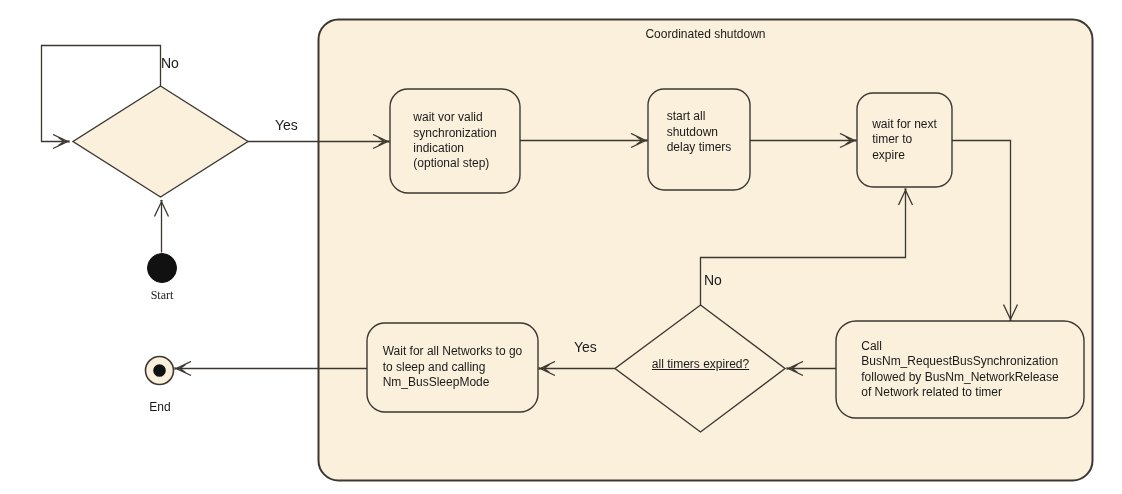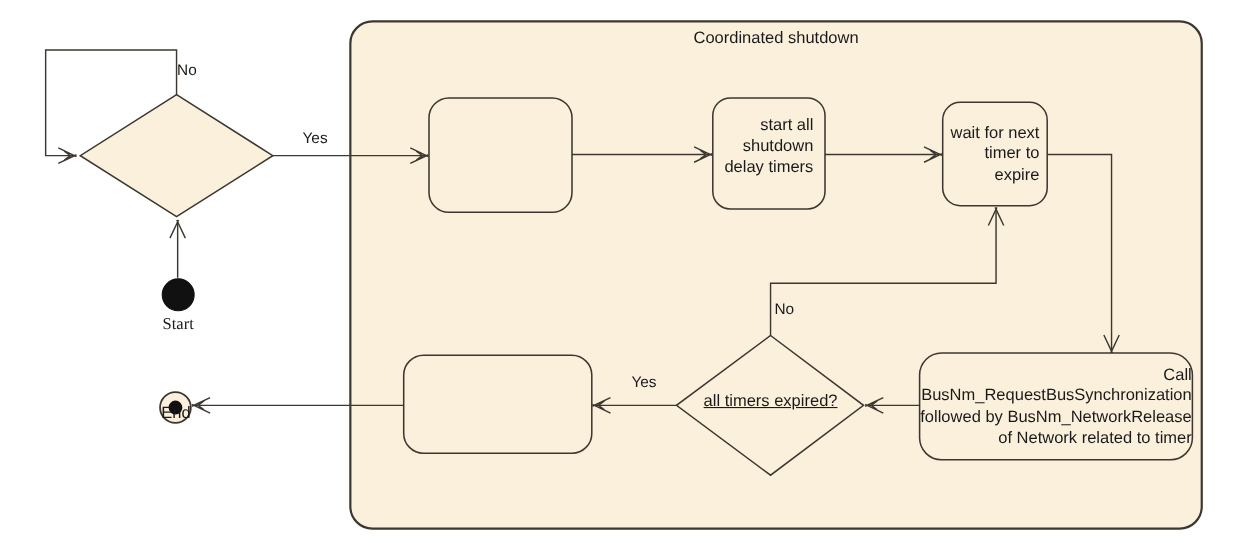--- a/index.html
+++ b/index.html
@@ -3,21 +3,21 @@
 <meta charset="utf-8">
 <style>
   html,body { margin:0; padding:0; background:#ffffff; }
   .canvas {
     position:relative; width:1122px; height:494px; background:#ffffff;
     font-family:"Liberation Sans", sans-serif; color:#1a1a1a; overflow:hidden;
   }
   .canvas svg { position:absolute; left:0; top:0; }
   .lbl {
     position:absolute; display:flex; align-items:center; justify-content:center;
-    font-size:15px; line-height:1.28; text-align:right; white-space:pre-line;
+    font-size:12px; line-height:1.28; text-align:left; white-space:pre-line;
     color:#1a1a1a; pointer-events:none;
   }
   .tag {
     position:absolute; font-size:14px; line-height:1.1; color:#1a1a1a;
     white-space:nowrap; pointer-events:none;
   }
 </style>
 </head>
 <body>
 
@@ -77,36 +77,43 @@
 
   <div class="lbl" style="left:318px; top:27px; width:775px; height:16px;">Coordinated shutdown</div>
 
 
   <div class="tag" style="left:161px; top:56px;">No</div>
 
   <div class="tag" style="left:275px; top:118px;">Yes</div>
 
   <div class="lbl" style="left:138px; top:288px; width:48px; height:15px;font-family:Liberation Serif, serif;">Start</div>
 
+  <div class="lbl" style="left:390px; top:89px; width:130px; height:104px;">wait vor valid
+synchronization
+indication
+(optional step)</div>
 
   <div class="lbl" style="left:648px; top:89px; width:102px; height:87px;">start all
 shutdown
 delay timers</div>
 
   <div class="lbl" style="left:857px; top:93px; width:95px; height:94px;">wait for next
 timer to
 expire</div>
 
   <div class="lbl" style="left:833px; top:321px; width:254px; height:97px;">Call
 BusNm_RequestBusSynchronization
 followed by BusNm_NetworkRelease
 of Network related to timer</div>
 
   <div class="lbl" style="left:610px; top:338px; width:181px; height:53px;text-decoration:underline;">all timers expired?</div>
 
   <div class="tag" style="left:704px; top:273px;">No</div>
 
   <div class="tag" style="left:574px; top:340px;">Yes</div>
 
+  <div class="lbl" style="left:357px; top:323px; width:191px; height:89px;">Wait for all Networks to go
+to sleep and calling
+Nm_BusSleepMode</div>
 
-  <div class="lbl" style="left:138px; top:368px; width:44px; height:15px;">End</div>
+  <div class="lbl" style="left:138px; top:400px; width:44px; height:15px;">End</div>
 
 </div>
 
 </body></html>

